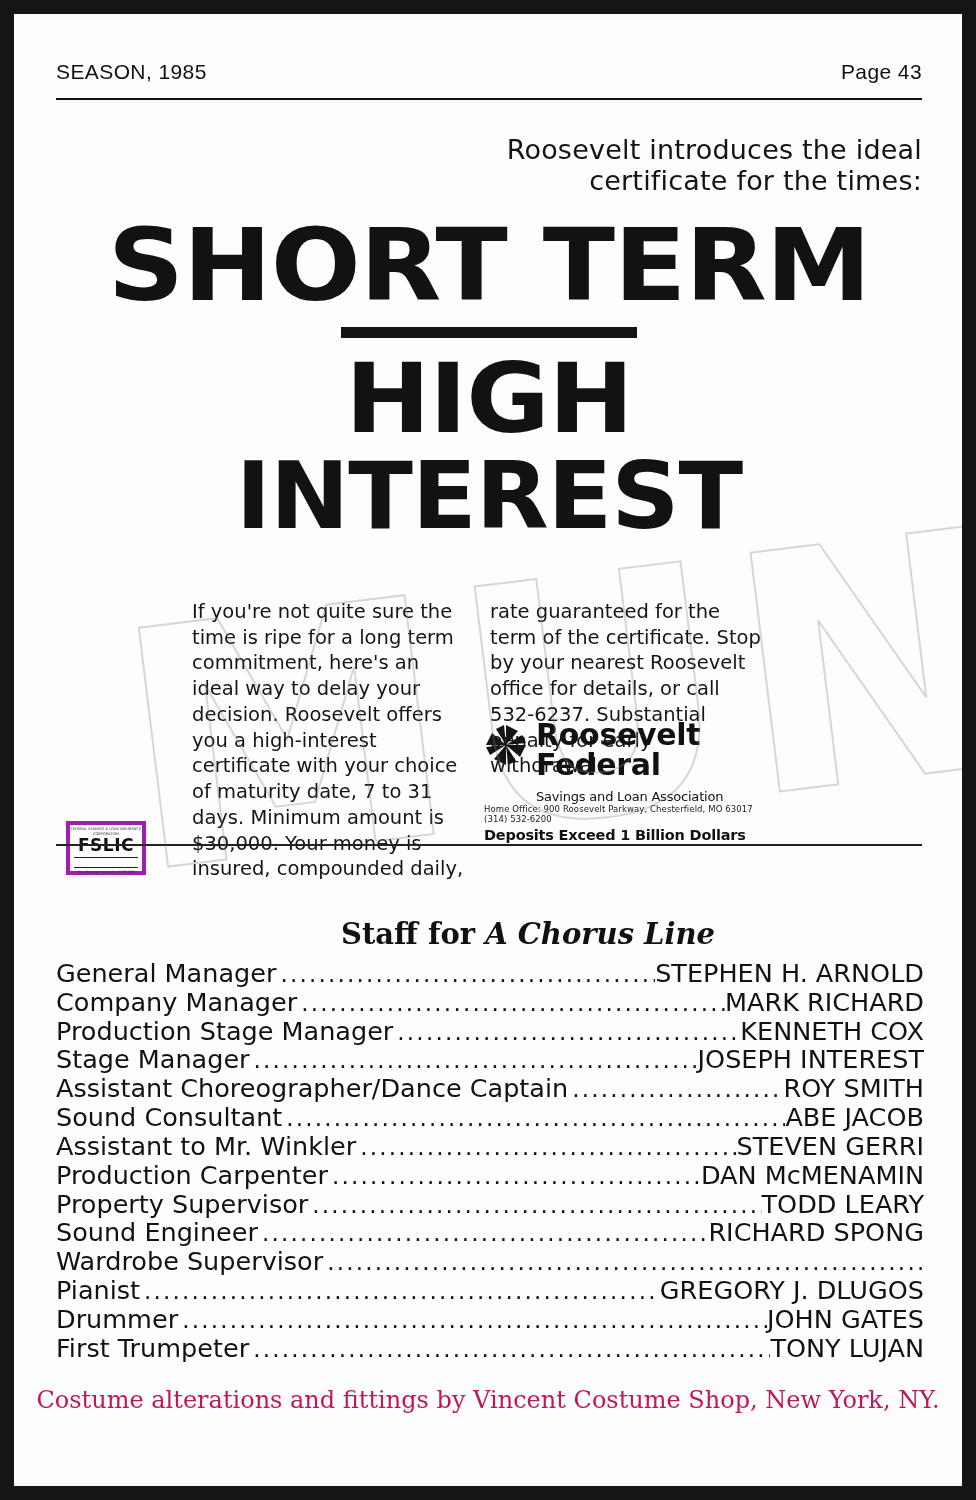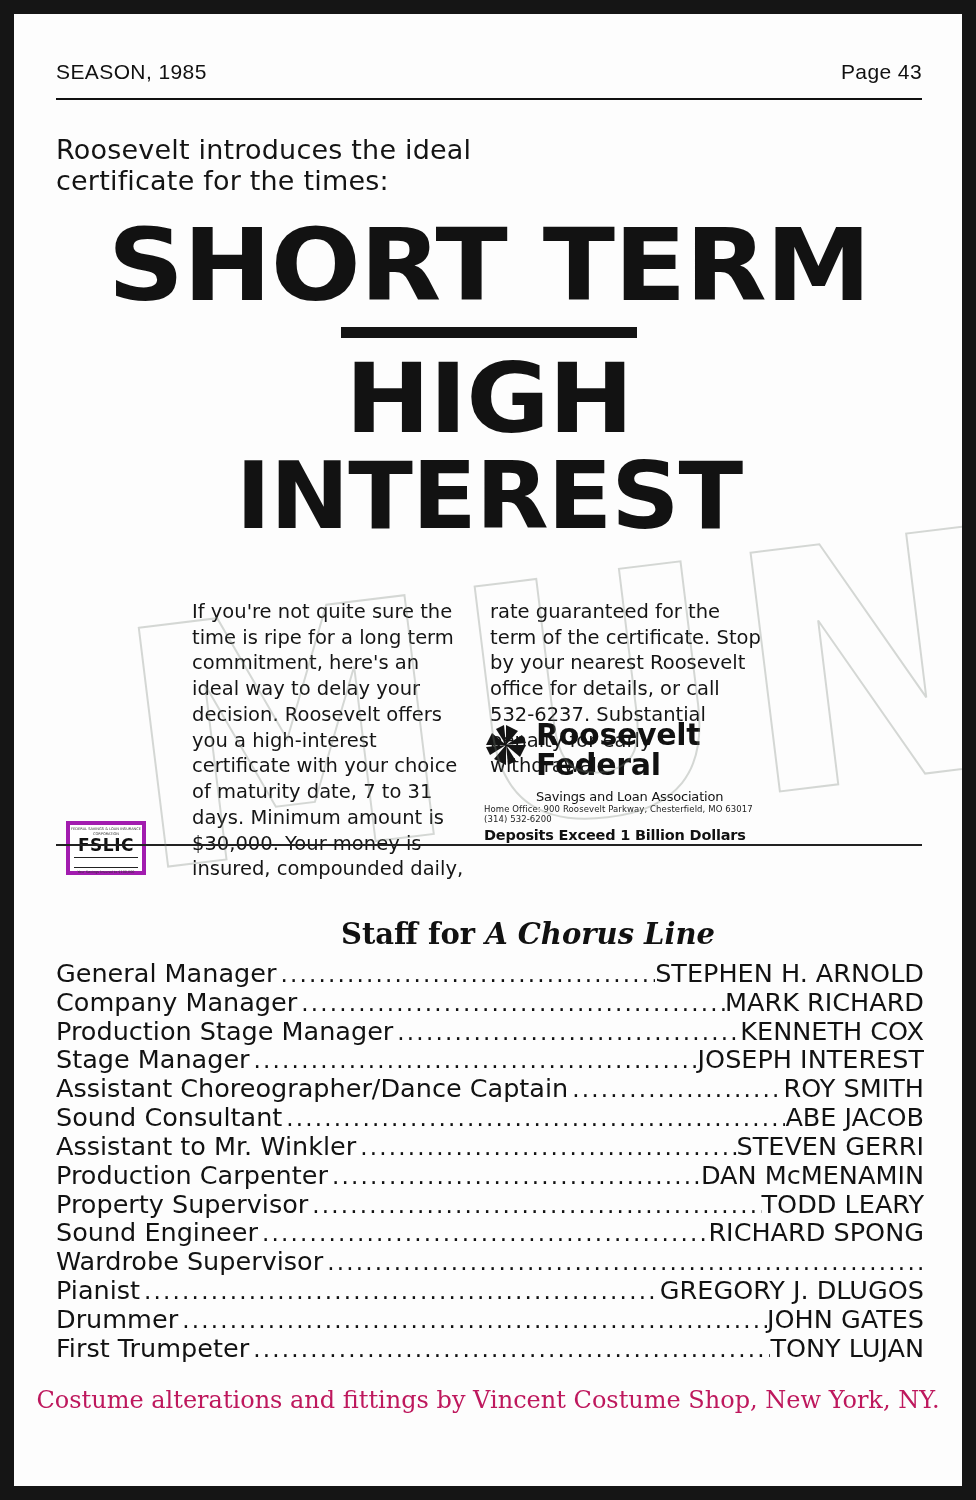--- a/index.html
+++ b/index.html
@@ -48,21 +48,21 @@
   }
 
   
   .ad {
     position: absolute;
     left: 42px;
     top: 120px;
     width: 866px;
   }
   .ad-kicker {
-    text-align: left;
+    text-align: right;
     font-size: 27px;
     line-height: 1.15;
     font-family: "DejaVu Sans", sans-serif;
     letter-spacing: .2px;
     color: #141414;
   }
   .bigline {
     text-align: center;
     font-family: "DejaVu Sans", sans-serif;
     font-weight: bold;

